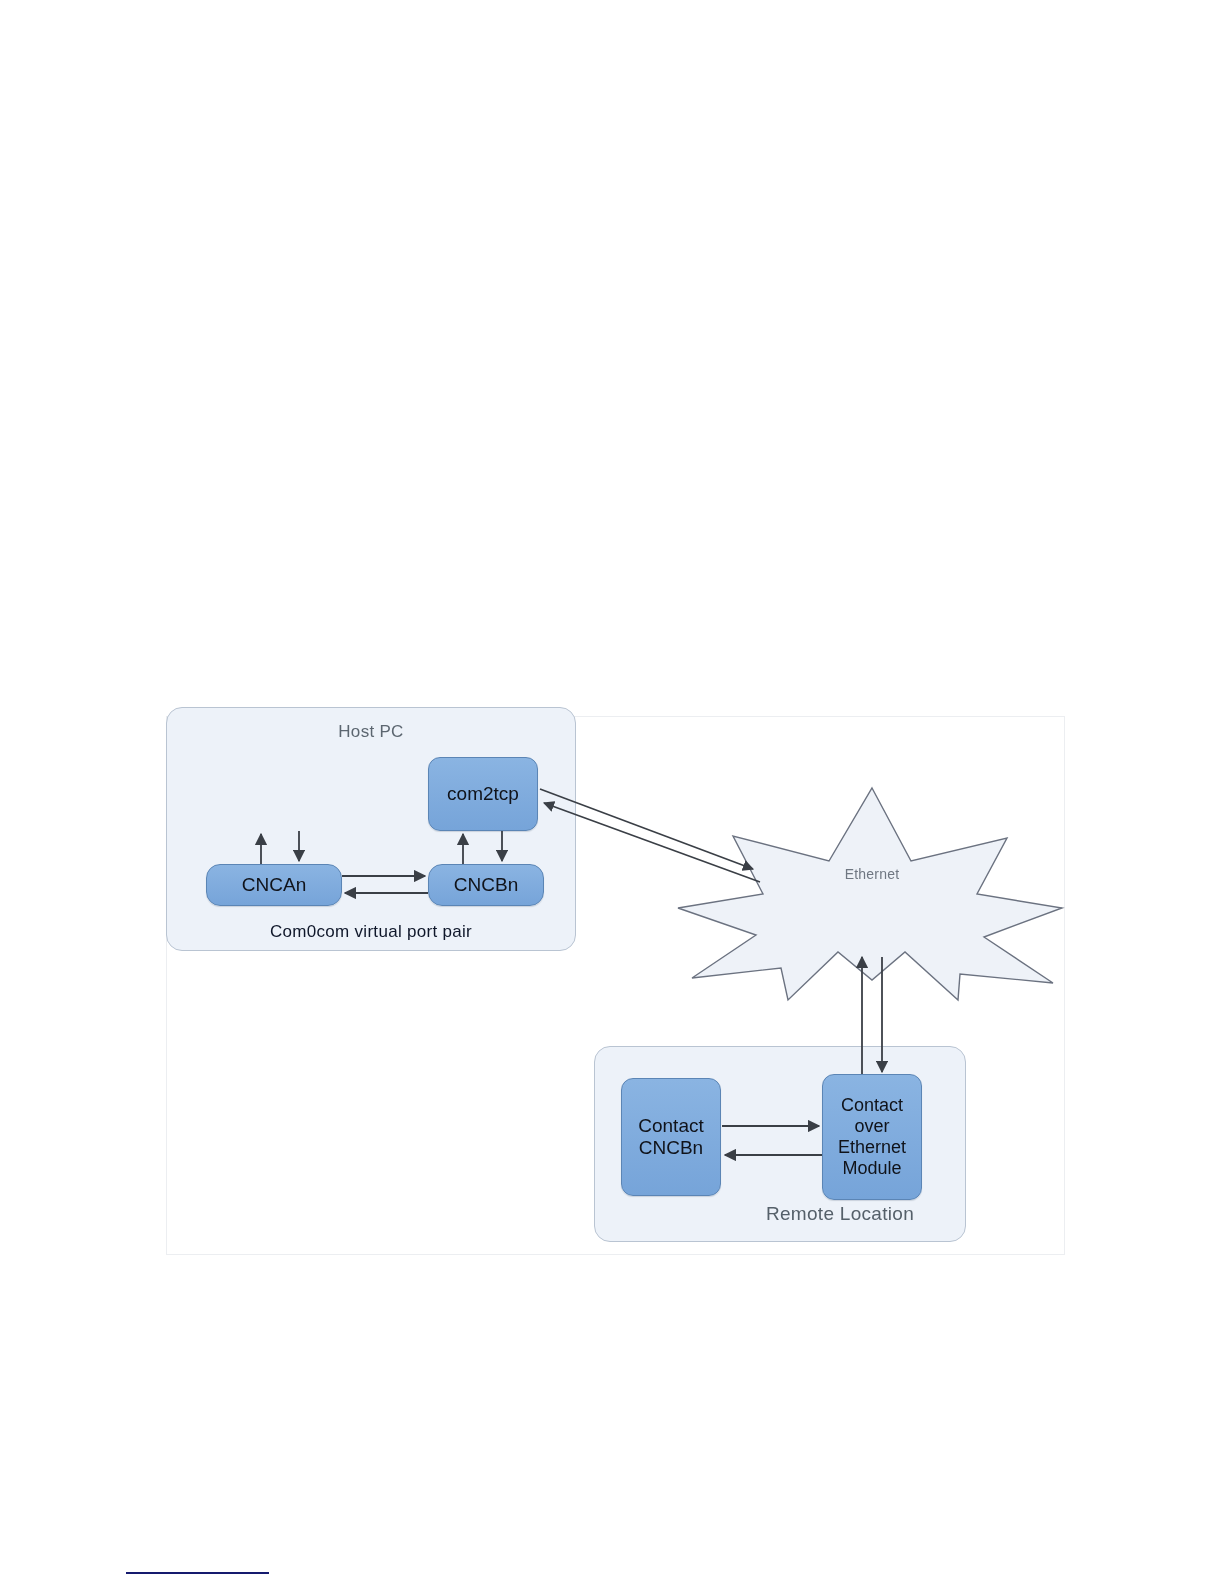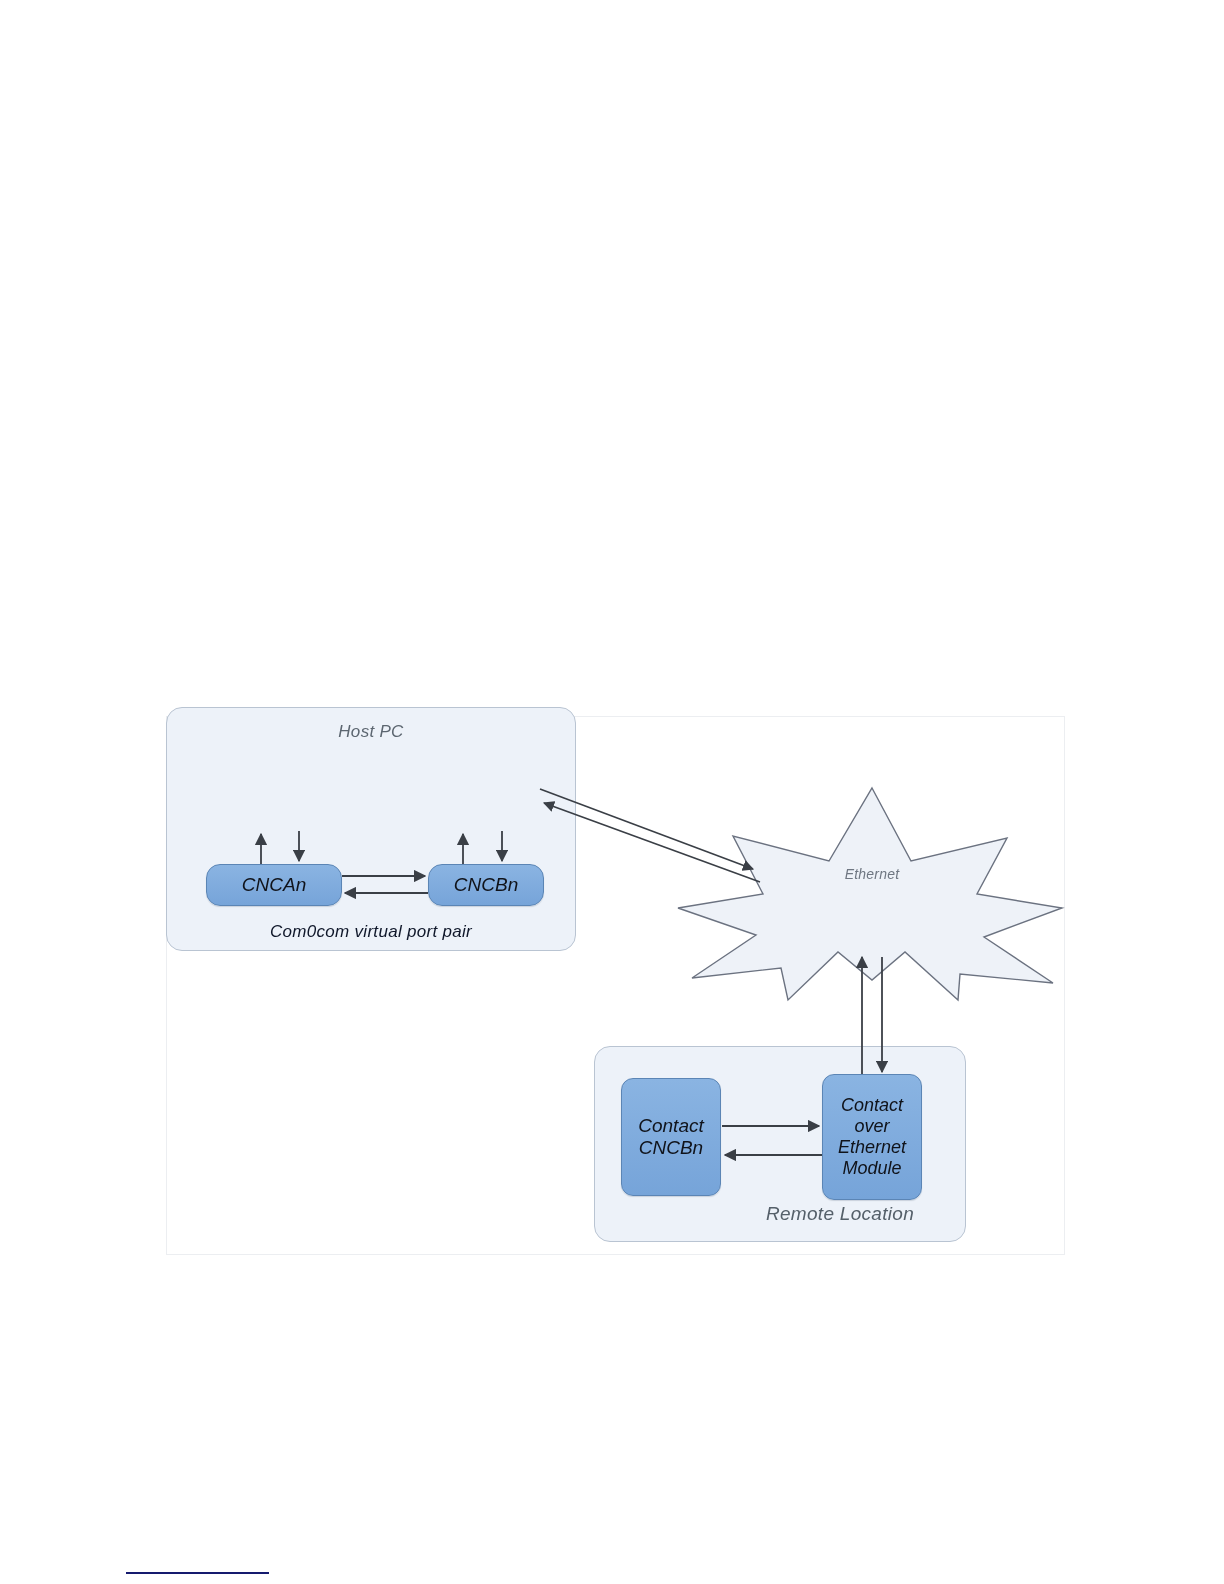--- a/index.html
+++ b/index.html
@@ -16,21 +16,20 @@
     overflow: hidden;
   }
 
   
   #page {
     position: absolute;
     left: 0; top: 0;
     width: 1224px;
     height: 1584px;
     background: #ffffff;
-    font-style: italic;
   }
 
   #figure-frame {
     position: absolute;
     left: 166px;
     top: 716px;
     width: 899px;
     height: 539px;
     border: 1px solid #eceef1;
     box-sizing: border-box;
@@ -201,20 +200,23 @@
 
     <g stroke="#3a3f46" stroke-width="1.8" fill="none">
       <line x1="722" y1="1126" x2="819" y2="1126" marker-end="url(#arrow)"></line>
       <line x1="822" y1="1155" x2="725" y2="1155" marker-end="url(#arrow)"></line>
     </g>
   </svg>
 
   <div id="ethernet-label">Ethernet</div>
 
 
+  <div class="node-box" id="node-com2tcp">
+    <span>com2tcp</span>
+  </div>
 
   <div class="node-box" id="node-cncan">
     <span>CNCAn</span>
   </div>
 
   <div class="node-box" id="node-cncbn">
     <span>CNCBn</span>
   </div>
 
   <div class="node-box" id="node-contact-device">

